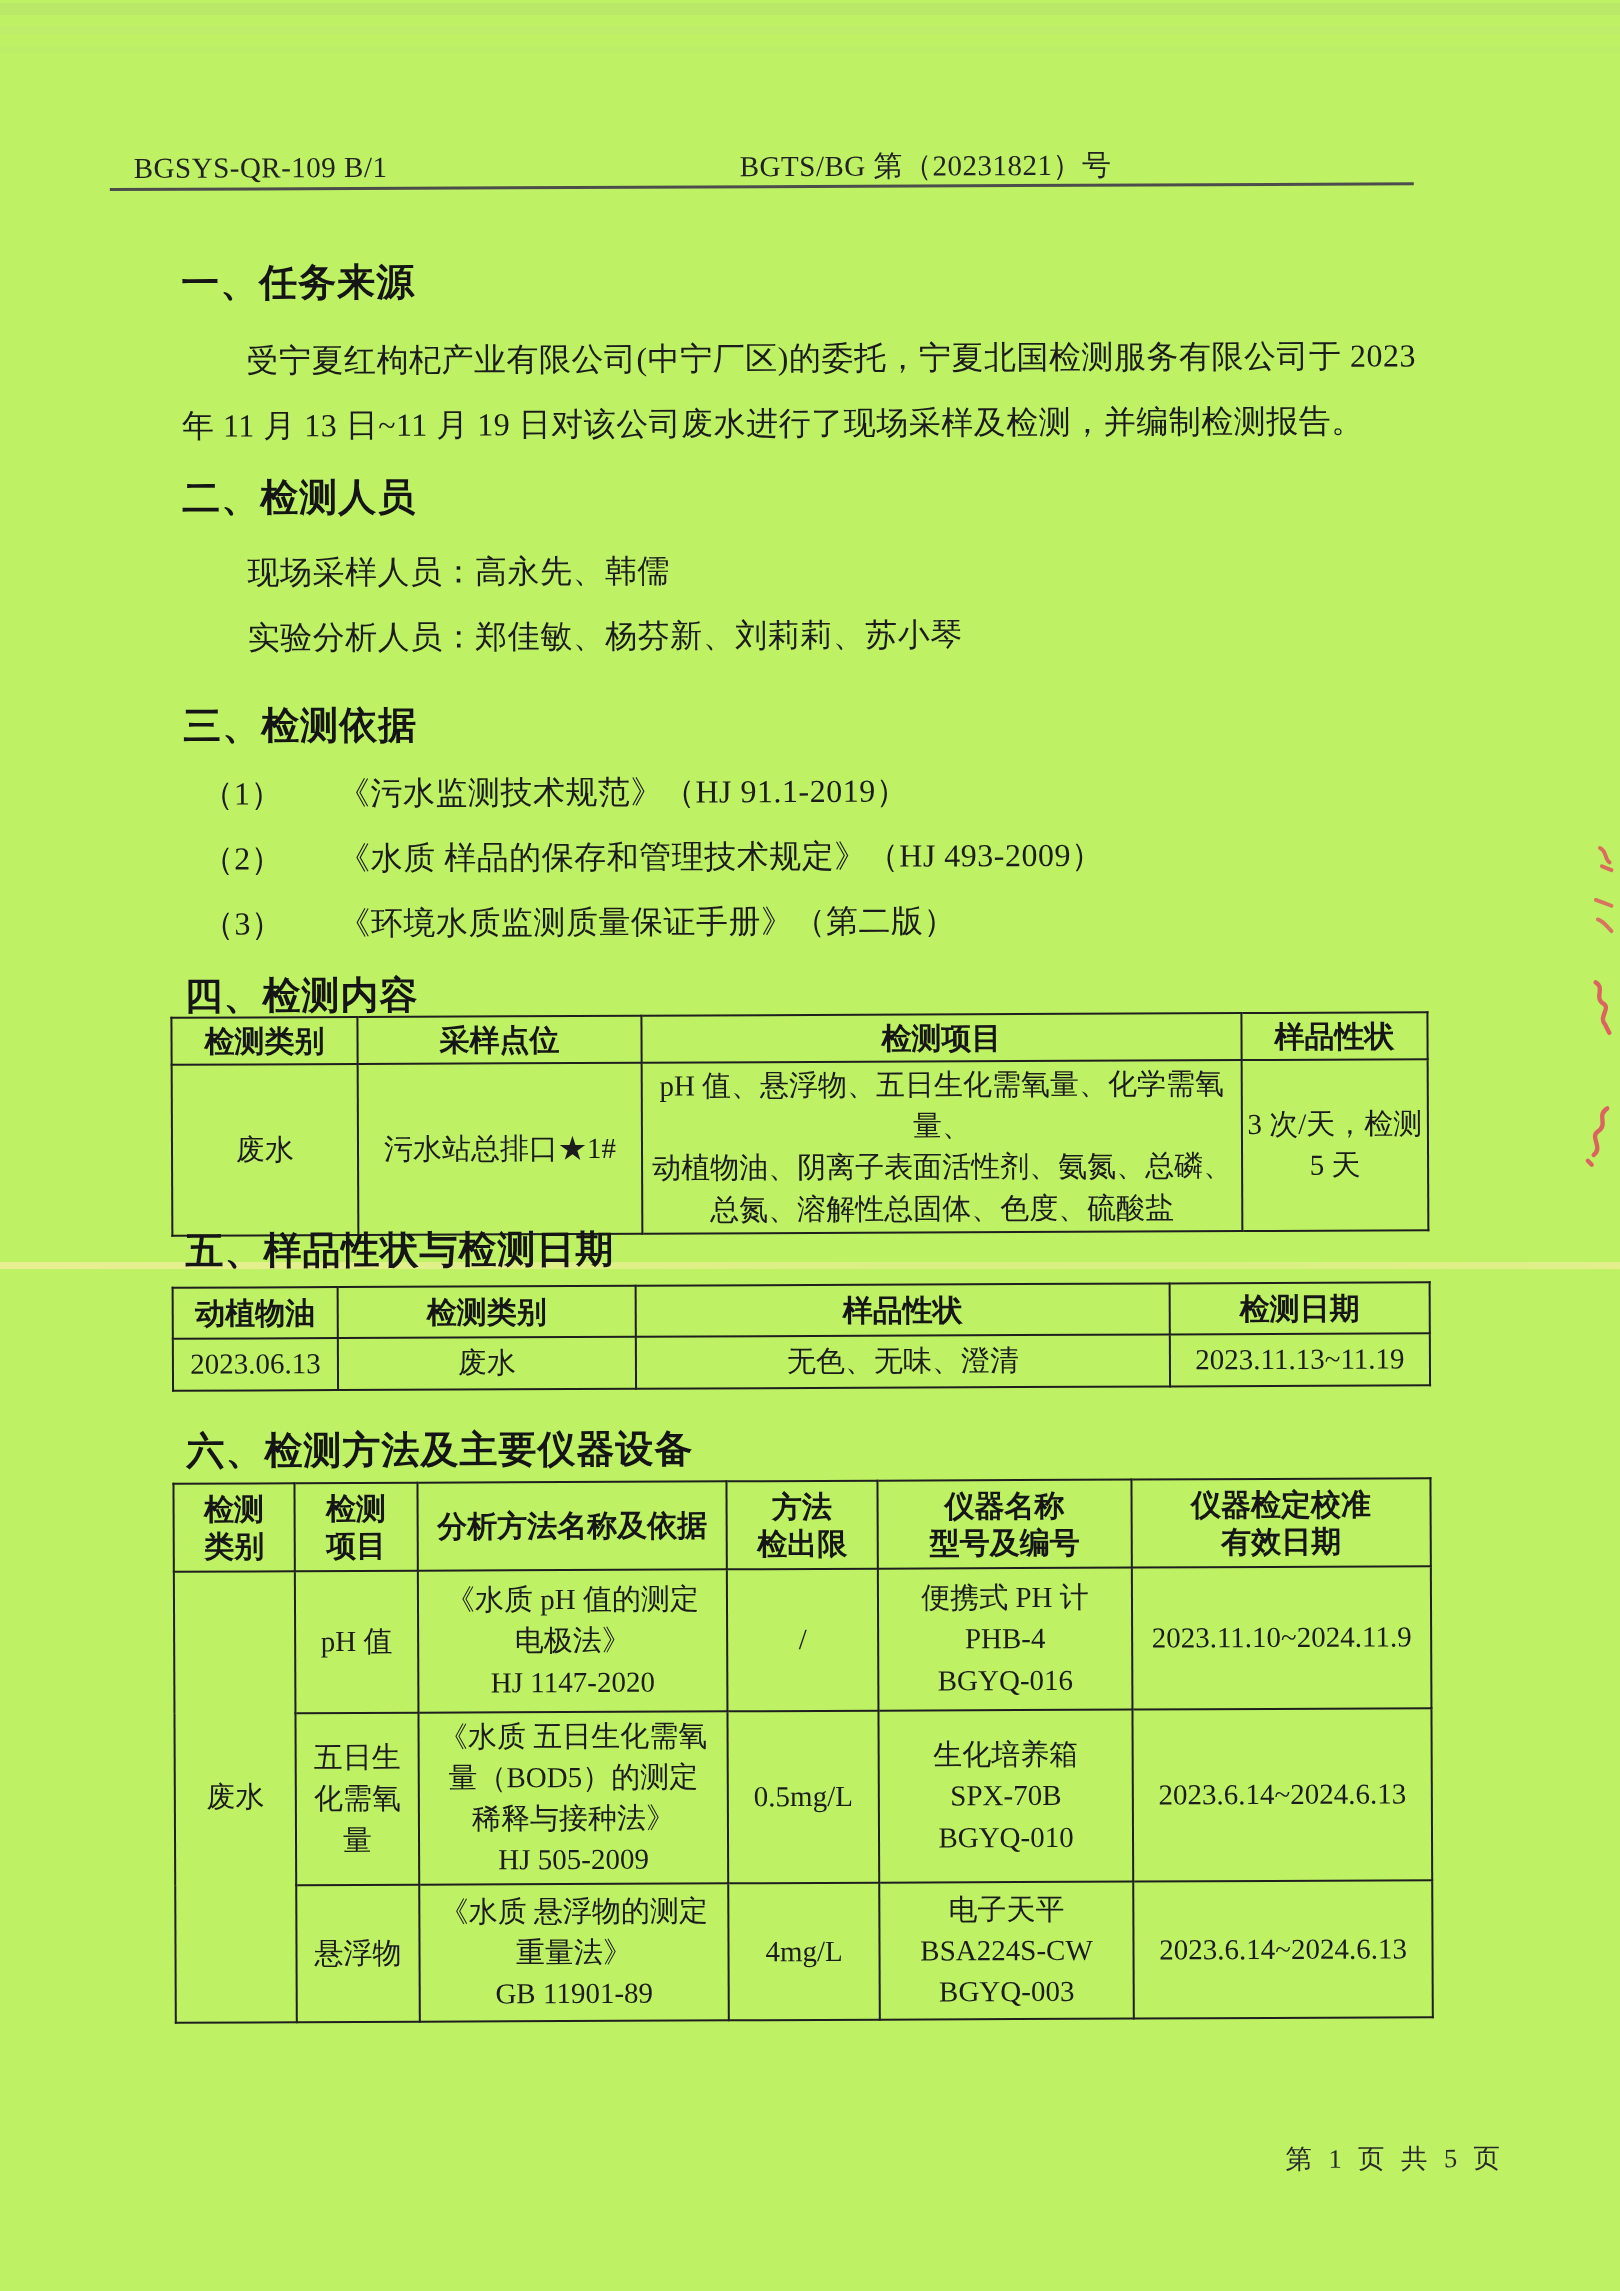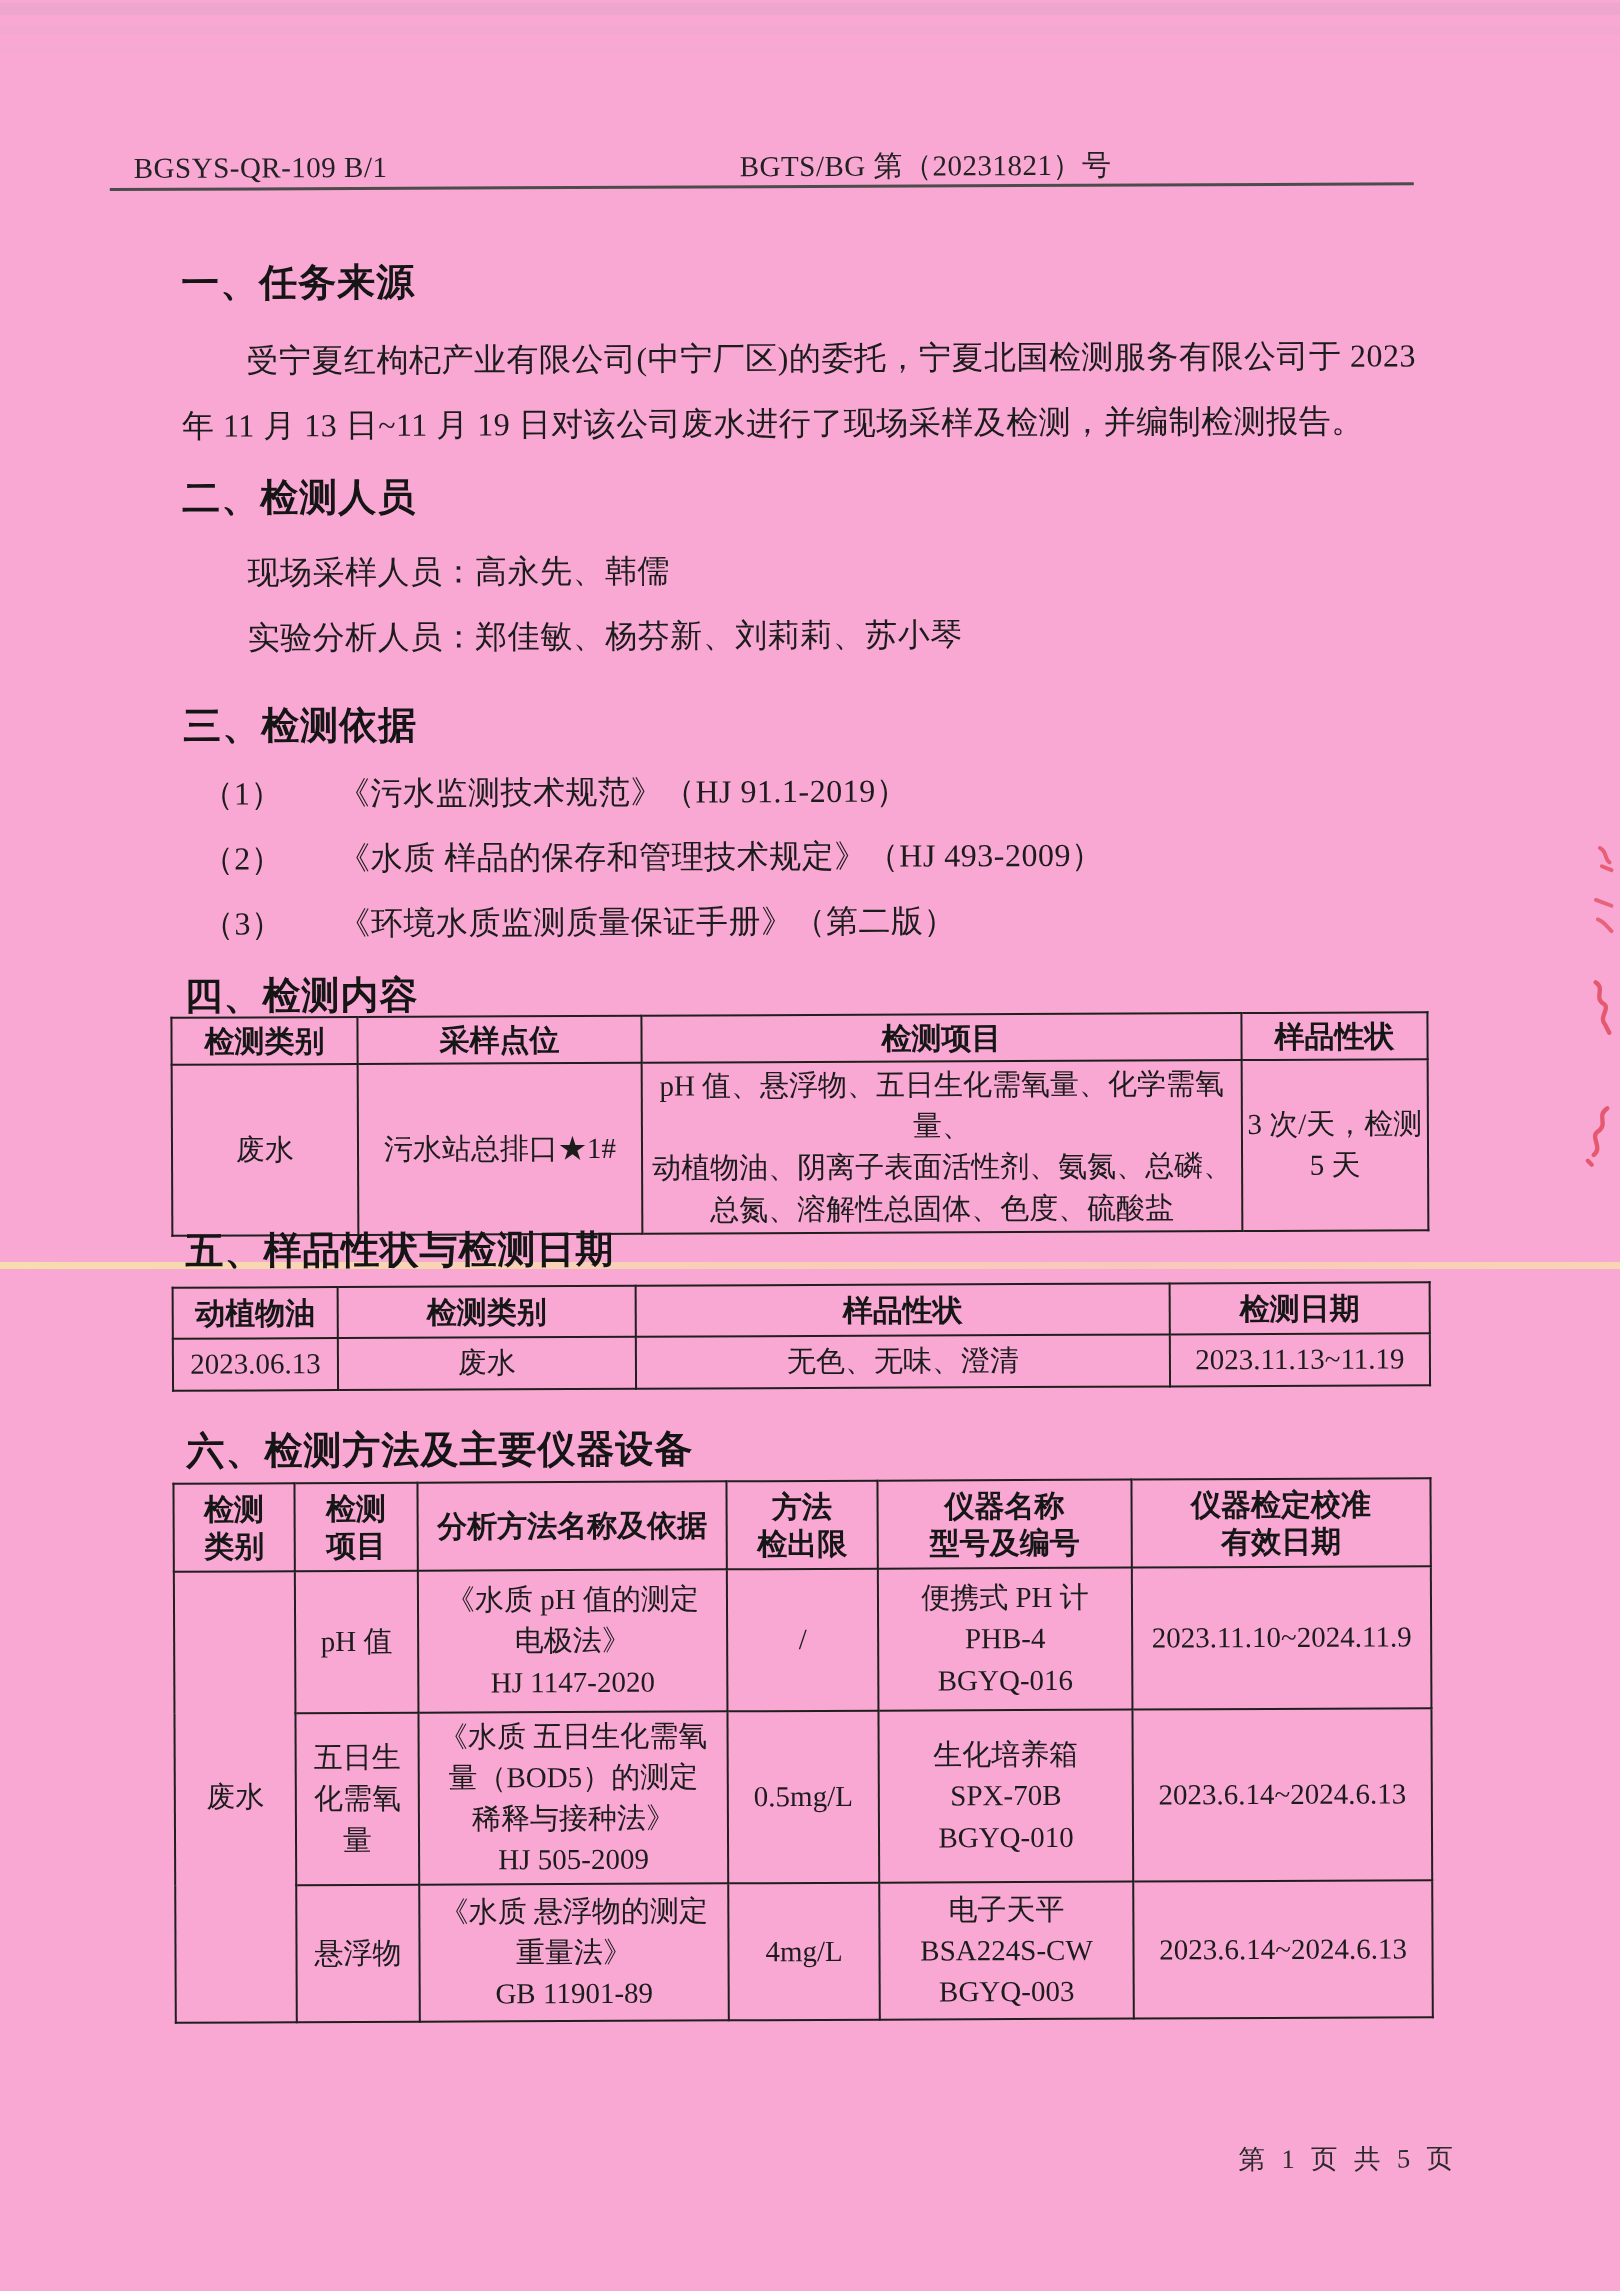--- a/index.html
+++ b/index.html
@@ -1,20 +1,20 @@
 <!DOCTYPE html>
 <html><head>
 <meta charset="utf-8">
 <style>
   html,body{margin:0;padding:0;}
   body{background:#ffffff;}
   .page{
     position:relative;
     width:1620px;height:2292px;
-    background:#f9a8d4;
+    background:#bef264;
     overflow:hidden;
     font-family:"Liberation Serif","DejaVu Serif",serif;
     color:#1d1d1d;
   }
   .sheet{position:absolute;inset:0;transform:rotate(-0.25deg);transform-origin:50% 40%;}
   .abs{position:absolute;white-space:nowrap;}
 
   
   .noise-band{position:absolute;left:0;width:1620px;pointer-events:none;}
   .yellow-band{position:absolute;pointer-events:none;}
@@ -215,17 +215,17 @@
 GB 11901-89</td>
         <td>4mg/L</td>
         <td>电子天平
 BSA224S-CW
 BGYQ-003</td>
         <td class="date-cell">2023.6.14~2024.6.13</td>
       </tr>
     </tbody>
       </table>
 
-    <div class="footer" style="left:1233px;top:2143px;font-family:Liberation Serif, serif;">第 1 页 共 5 页</div>
+    <div class="footer" style="left:1280px;top:2143px;font-family:Liberation Serif, serif;">第 1 页 共 5 页</div>
 
   </div>
 </div>
 
 
 </body></html>

